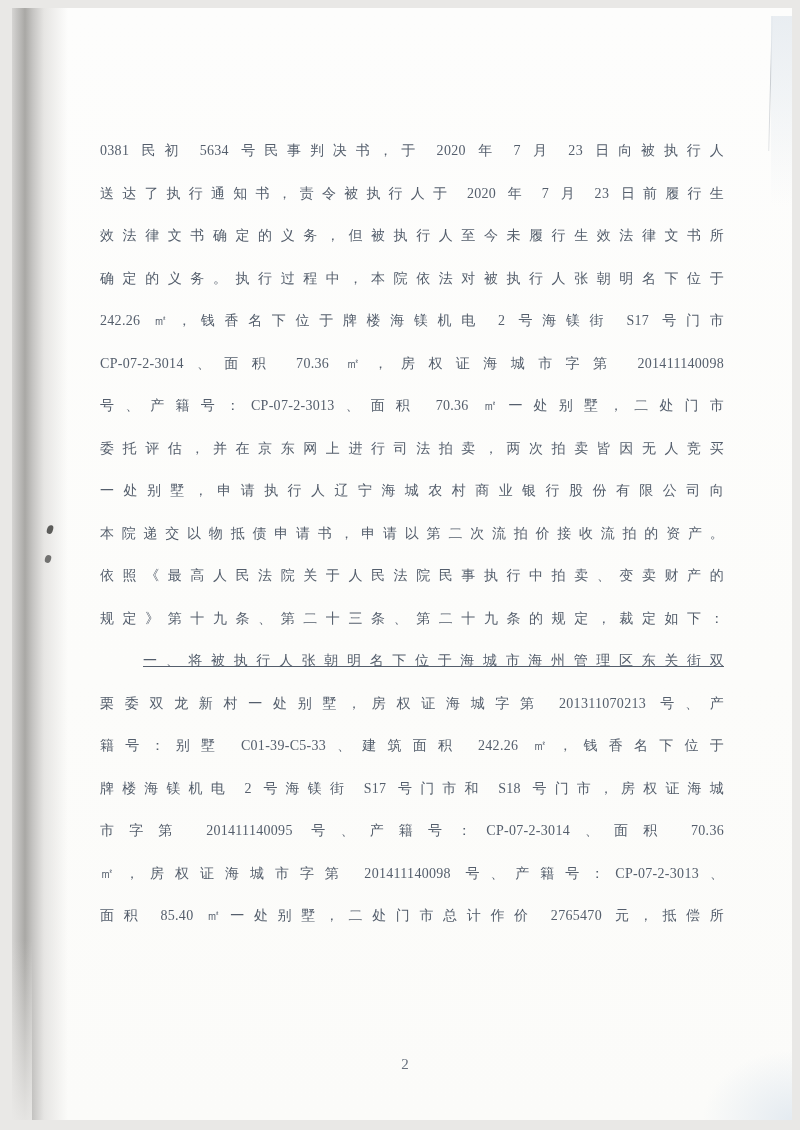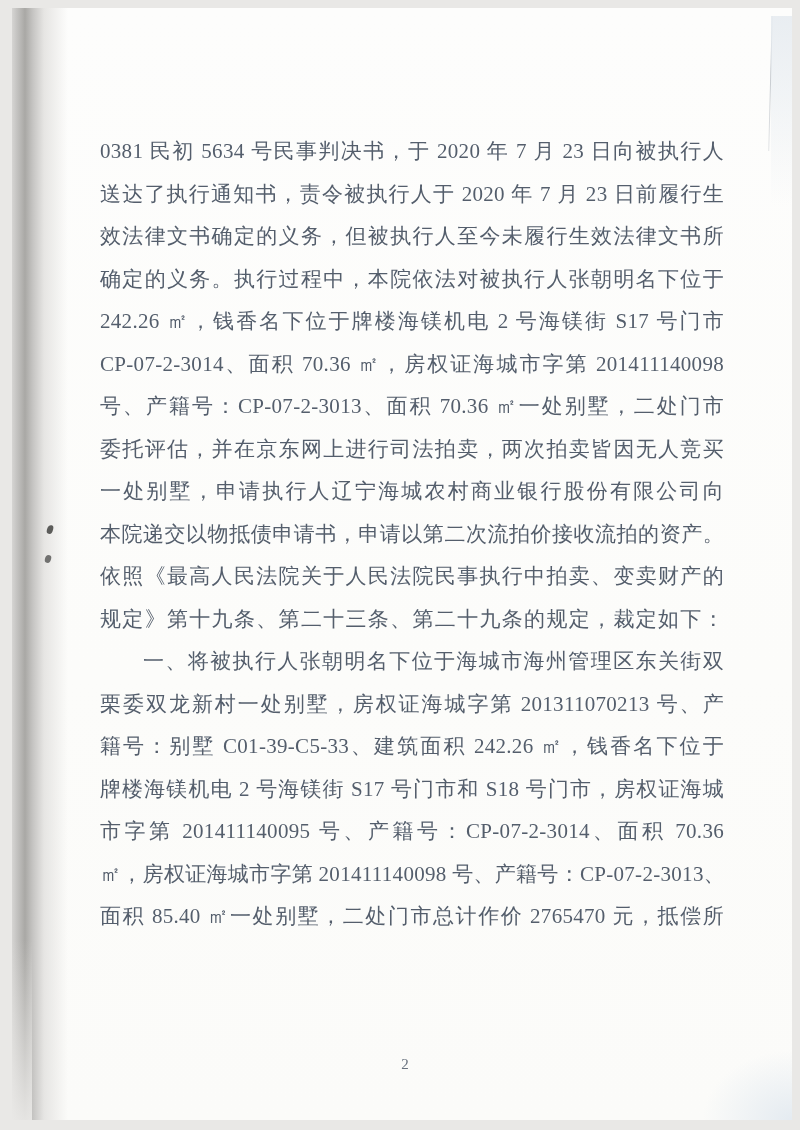--- a/index.html
+++ b/index.html
@@ -61,31 +61,31 @@
     border-radius: 60% 40% 55% 45%;
     transform: rotate(14deg);
   }
   .speck-1 { left: 35px; top: 517px; }
   .speck-2 { left: 33px; top: 547px; opacity: 0.85; height: 8px; }
   .page-text {
     position: absolute;
     left: 88px; top: 122px;
     width: 624px;
     color: #545e6c;
-    font-size: 21px;
+    font-size: 14px;
   }
   .line {
     height: 42.5px;
     line-height: 42.5px;
     white-space: nowrap;
     text-align: justify;
     text-align-last: justify;
     letter-spacing: 0.3px;
   }
-  .line.indent { padding-left: 43px; }
+  .line.indent { padding-left: 43px; text-decoration: underline; }
   .page-number {
     position: absolute;
     left: 88px; top: 1048px;
     width: 610px;
     text-align: center;
     font-size: 15px;
     color: #68717e;
   }
 </style>
 </head>

